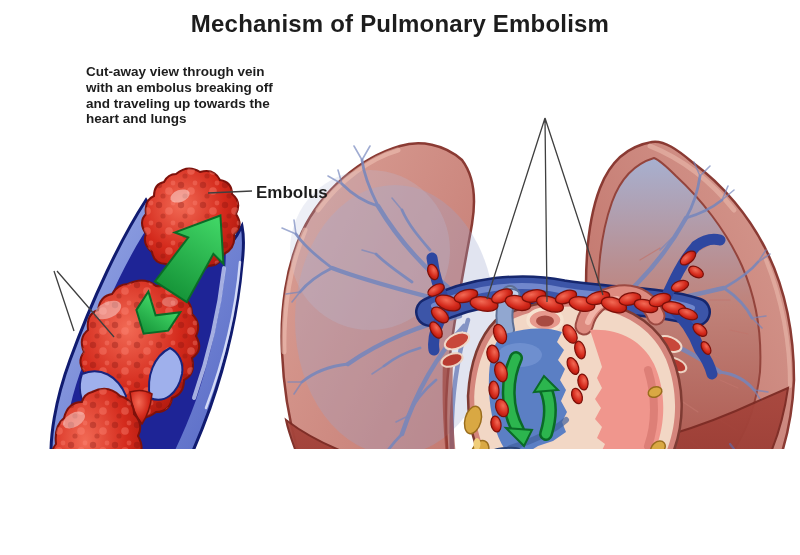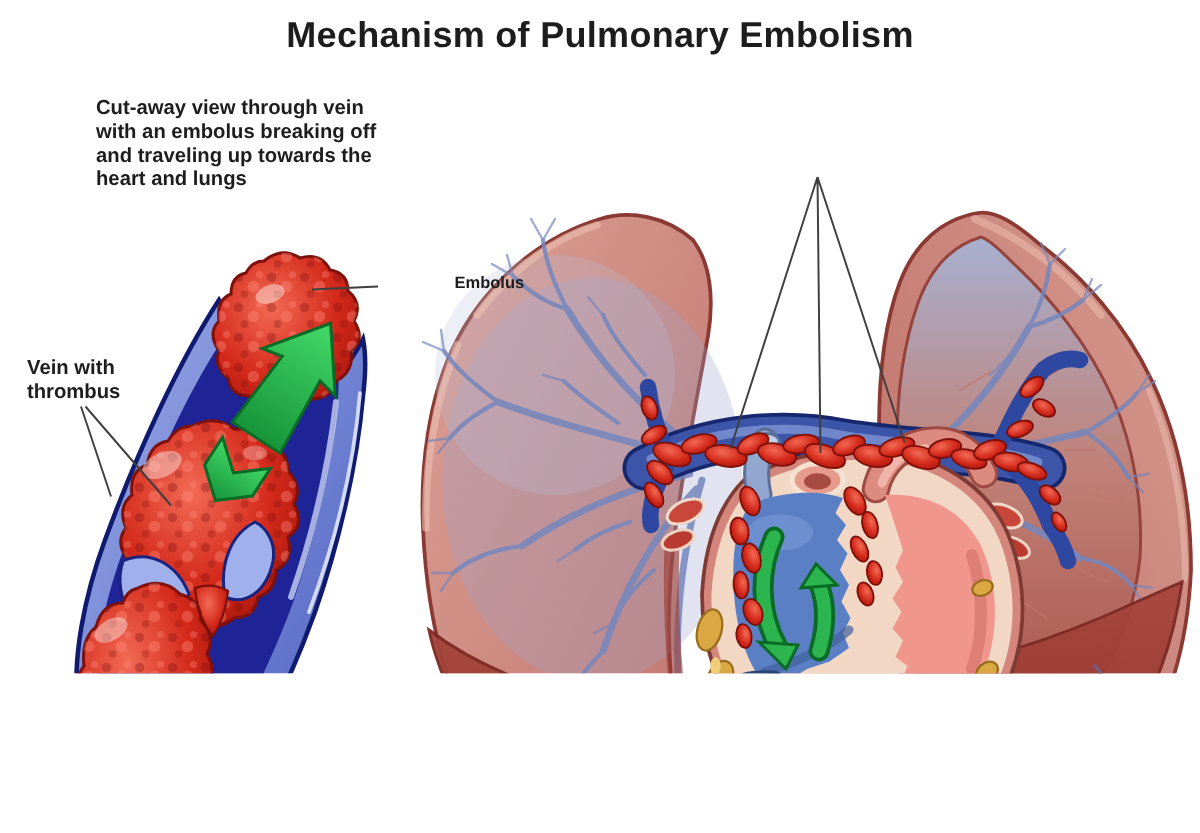--- a/index.html
+++ b/index.html
@@ -1,23 +1,23 @@
 <!DOCTYPE html>
 <html style="--background: #ffffff; --text: #1d1d1d; --leader-line: #3f3f3f; --vein-wall-blue: #6f83d6; --vein-lumen-blue: #1e2496; --thrombus-red: #c8251c; --flow-arrow-green: #27b34a; --lung-pink: #c97d75; --lung-lobe-dark-red: #a2423a; --vessel-branch-blue: #7486bd; --pulmonary-artery-blue: #3c55a8; --heart-right-blue: #5b7fc4; --heart-left-pink: #f0968d; --heart-cut-face-cream: #f2d7c5; --epicardial-fat-yellow: #d9a843; --aorta-red: #cf4a3c;"><head>
 <meta charset="utf-8">
 <style>
   html,body{margin:0;padding:0;}
   body{background:#fff;font-family:"Liberation Sans","DejaVu Sans",sans-serif;}
   .canvas{position:relative;width:800px;height:449px;background:var(--background,#ffffff);overflow:hidden;}
   .canvas svg{position:absolute;left:0;top:0;}
   .txt{position:absolute;color:var(--text,#1d1d1d);font-weight:700;white-space:pre-line;}
   .title{left:0;right:0;top:10px;text-align:center;font-size:24px;letter-spacing:.2px;}
-  .cap-left{left:64px;top:64px;font-size:13.5px;line-height:1.17;}
+  .cap-left{left:86px;top:64px;font-size:13.5px;line-height:1.17;}
   .cap-right{left:435px;top:72px;font-size:13.5px;line-height:1.17;}
-  .lbl-embolus{left:256px;top:183px;font-size:11px;margin-left:47px;}
+  .lbl-embolus{left:256px;top:183px;font-size:17px;}
   .lbl-vein{left:18px;top:237px;font-size:13.5px;line-height:1.15;}
 </style>
 </head>
 <body>
 
 <div class="canvas">
 
 <svg width="800" height="555" viewBox="0 0 800 555">
   <defs>
     <linearGradient id="veinWall" x1="0" y1="0" x2="1" y2="1">
@@ -244,16 +244,14 @@
     <path d="M54 271 L74 331 M57 271 L114 337"></path>
   </g>
 </svg>
 
 <div class="txt title">Mechanism of Pulmonary Embolism</div>
 <div class="txt cap-left">Cut-away view through vein
 with an embolus breaking off
 and traveling up towards the
 heart and lungs</div>
 <div class="txt lbl-embolus">Embolus</div>
-<div class="txt lbl-vein">Vein with
-thrombus</div>
 
 </div>
 
 </body></html>

